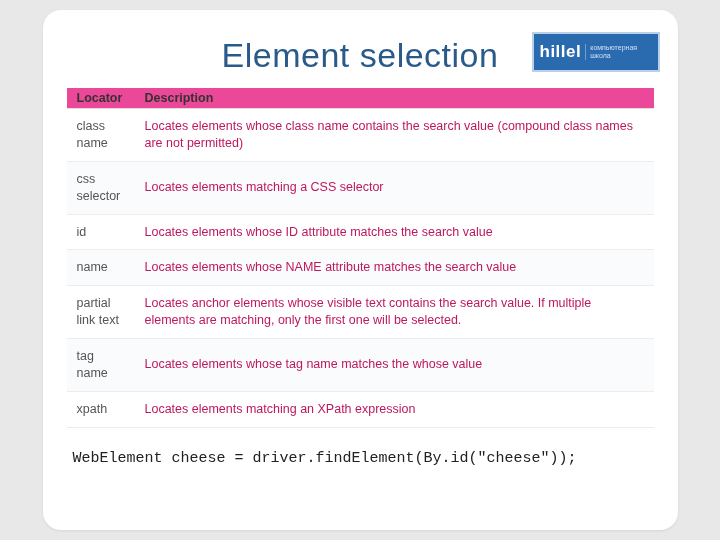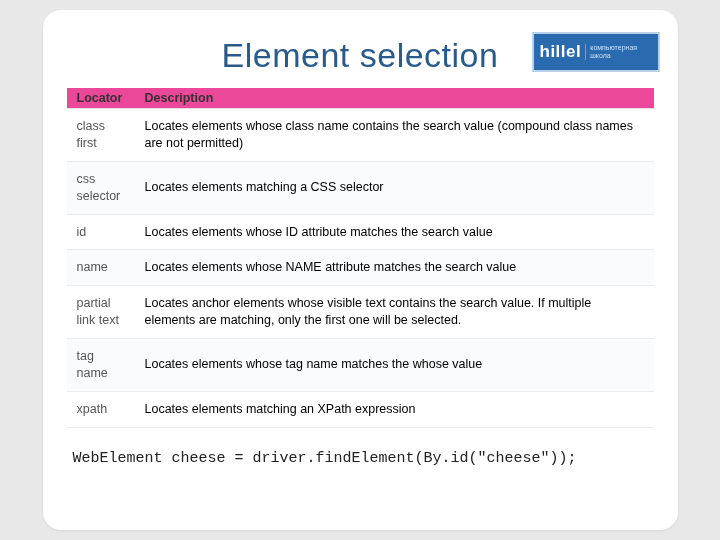--- a/index.html
+++ b/index.html
@@ -71,21 +71,21 @@
     background: #ec4899;
     text-align: left;
     padding: 3px 10px;
     font-weight: 700;
     color: #333;
     border-bottom: 1px solid #e0e0e0;
   }
   th:first-child { width: 68px; }
   td {
     padding: 9px 10px;
-    color: #000000;
+    color: #be185d;
     border-bottom: 1px solid #ececec;
     vertical-align: middle;
     line-height: 1.35;
   }
   tbody tr:nth-child(even) td {
     background: #fafbfc;
   }
   td:first-child {
     color: #555;
     width: 68px;
@@ -116,21 +116,21 @@
 
   <table>
     <thead>
       <tr>
         <th>Locator</th>
         <th>Description</th>
       </tr>
     </thead>
     <tbody id="tbody">
     <tr>
-          <td>class first</td>
+          <td>class name</td>
           <td>Locates elements whose class name contains the search value (compound class names are not permitted)</td>
         </tr>
         <tr>
           <td>css selector</td>
           <td>Locates elements matching a CSS selector</td>
         </tr>
         <tr>
           <td>id</td>
           <td>Locates elements whose ID attribute matches the search value</td>
         </tr>

